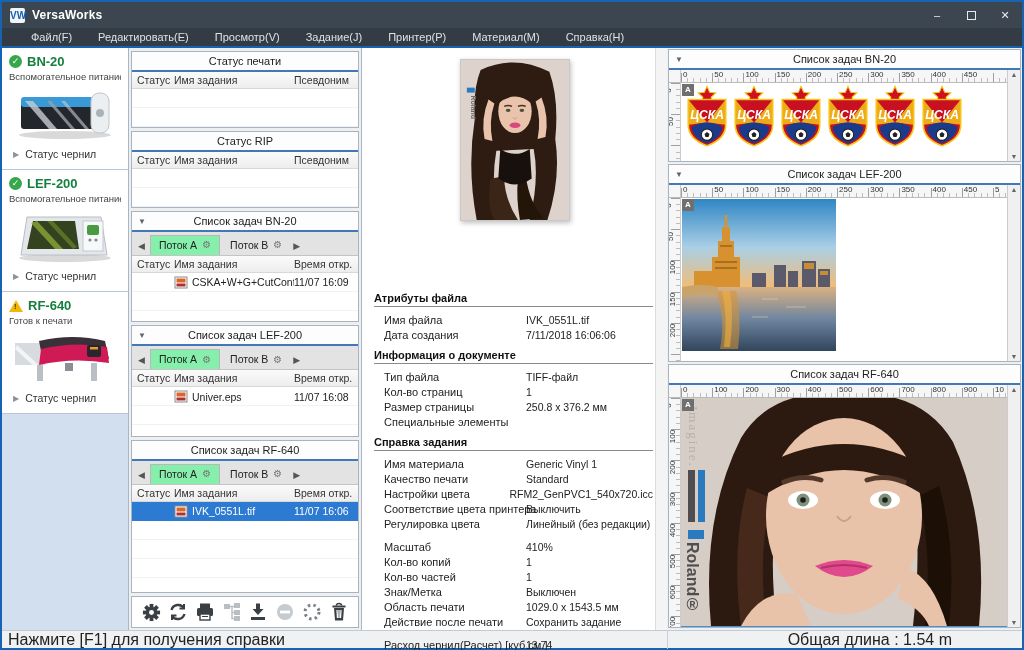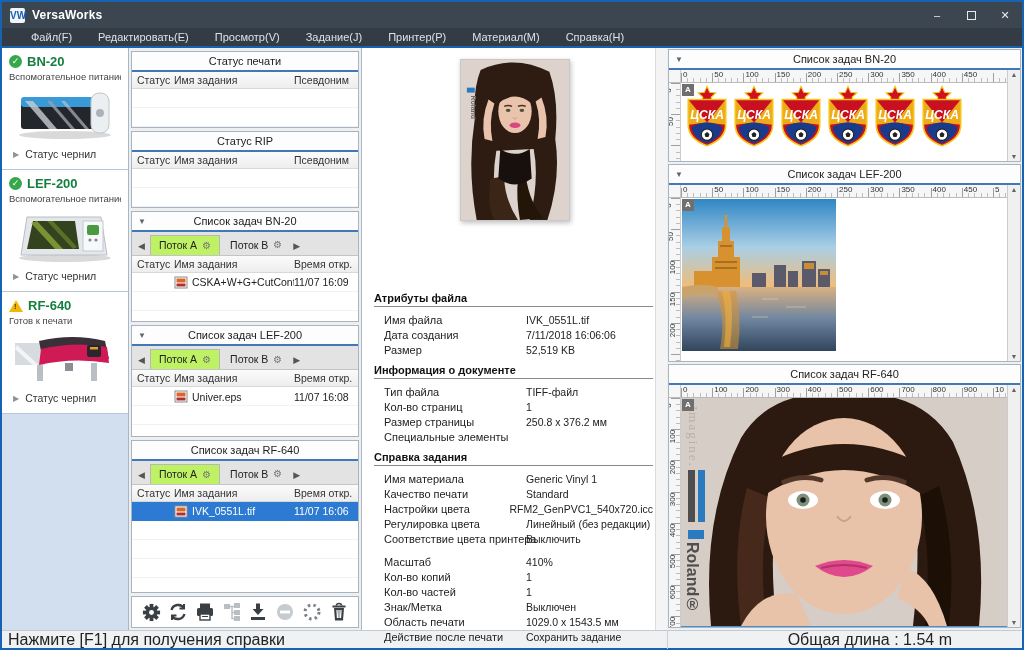--- a/index.html
+++ b/index.html
@@ -41,21 +41,21 @@
   .panel-header { height:20px; line-height:19px; text-align:center; font-size:11px; color:#222; background:#fdfdfd; border-bottom:2px solid #4178b8; position:relative; flex:0 0 auto; }
   .collapse-arrow { position:absolute; left:6px; top:0; font-size:8px; color:#5a6672; }
   .colrow { display:flex; align-items:center; height:17px; background:linear-gradient(#fbfbfb,#ededed); border-bottom:1px solid #d8d8d8; font-size:10.5px; color:#333; flex:0 0 auto; }
   .c-status { width:42px; padding-left:5px; }
   .c-name { flex:1; }
   .c-right { width:64px; padding-right:4px; }
   .list-body { flex:1; background:repeating-linear-gradient(#fff 0 18px, #f2f2f2 18px 19px); }
   .tabstrip { height:24px; background:#e3e3e3; border-bottom:1px solid #c4c4c4; display:flex; align-items:flex-end; padding:0 3px; flex:0 0 auto; }
   .tab-arrow { font-size:9px; color:#555; padding:0 3px 4px; }
   .tab { display:flex; align-items:center; gap:5px; font-size:10.5px; color:#222; padding:3px 8px 4px; margin-left:2px; }
-  .tab.active { background:#bef264; border:1px solid #b8b8b8; border-bottom:none;align-items:flex-end; }
+  .tab.active { background:#86efac; border:1px solid #b8b8b8; border-bottom:none; }
   .tab .gear { font-size:10px; color:#777; }
   .job-row { display:flex; align-items:center; height:19px; font-size:10.5px; color:#222; }
   .job-row .jr-status { width:42px; }
   .jr-icon { width:14px; height:13px; margin-right:4px; flex:0 0 auto; }
   .jr-name { flex:1; white-space:nowrap; overflow:hidden; }
   .jr-time { width:64px; }
   .job-row.selected { background:#2d7ad2; color:#fff; }
   .toolbar { margin-top:auto; background:#fff; border:1px solid #a8b4c0; height:32px; display:flex; align-items:center; justify-content:space-between; padding:0 8px; }
   .tool { width:22px; height:22px; display:flex; align-items:center; justify-content:center; }
 
@@ -449,24 +449,20 @@
       <div class="props" id="props">
           <div class="prop-section">Атрибуты файла</div>
           <div class="prop-row">
             <span class="prop-label">Имя файла</span>
             <span class="prop-value">IVK_0551L.tif</span>
           </div>
           <div class="prop-row">
             <span class="prop-label">Дата создания</span>
             <span class="prop-value">7/11/2018 16:06:06</span>
           </div>
-          <div class="prop-row">
-            <span class="prop-label">Размер</span>
-            <span class="prop-value">52,519 KB</span>
-          </div>
           <div class="prop-section">Информация о документе</div>
           <div class="prop-row">
             <span class="prop-label">Тип файла</span>
             <span class="prop-value">TIFF-файл</span>
           </div>
           <div class="prop-row">
             <span class="prop-label">Кол-во страниц</span>
             <span class="prop-value">1</span>
           </div>
           <div class="prop-row">
@@ -484,26 +480,26 @@
           </div>
           <div class="prop-row">
             <span class="prop-label">Качество печати</span>
             <span class="prop-value">Standard</span>
           </div>
           <div class="prop-row">
             <span class="prop-label">Настройки цвета</span>
             <span class="prop-value">RFM2_GenPVC1_540x720.icc</span>
           </div>
           <div class="prop-row">
+            <span class="prop-label">Соответствие цвета принтера</span>
+            <span class="prop-value">Выключить</span>
+          </div>
+          <div class="prop-row">
             <span class="prop-label">Регулировка цвета</span>
             <span class="prop-value">Линейный (без редакции)</span>
-          </div>
-          <div class="prop-row">
-            <span class="prop-label">Соответствие цвета принтера</span>
-            <span class="prop-value">Выключить</span>
           </div>
           <div class="prop-row gap">
             <span class="prop-label">Масштаб</span>
             <span class="prop-value">410%</span>
           </div>
           <div class="prop-row">
             <span class="prop-label">Кол-во копий</span>
             <span class="prop-value">1</span>
           </div>
           <div class="prop-row">

